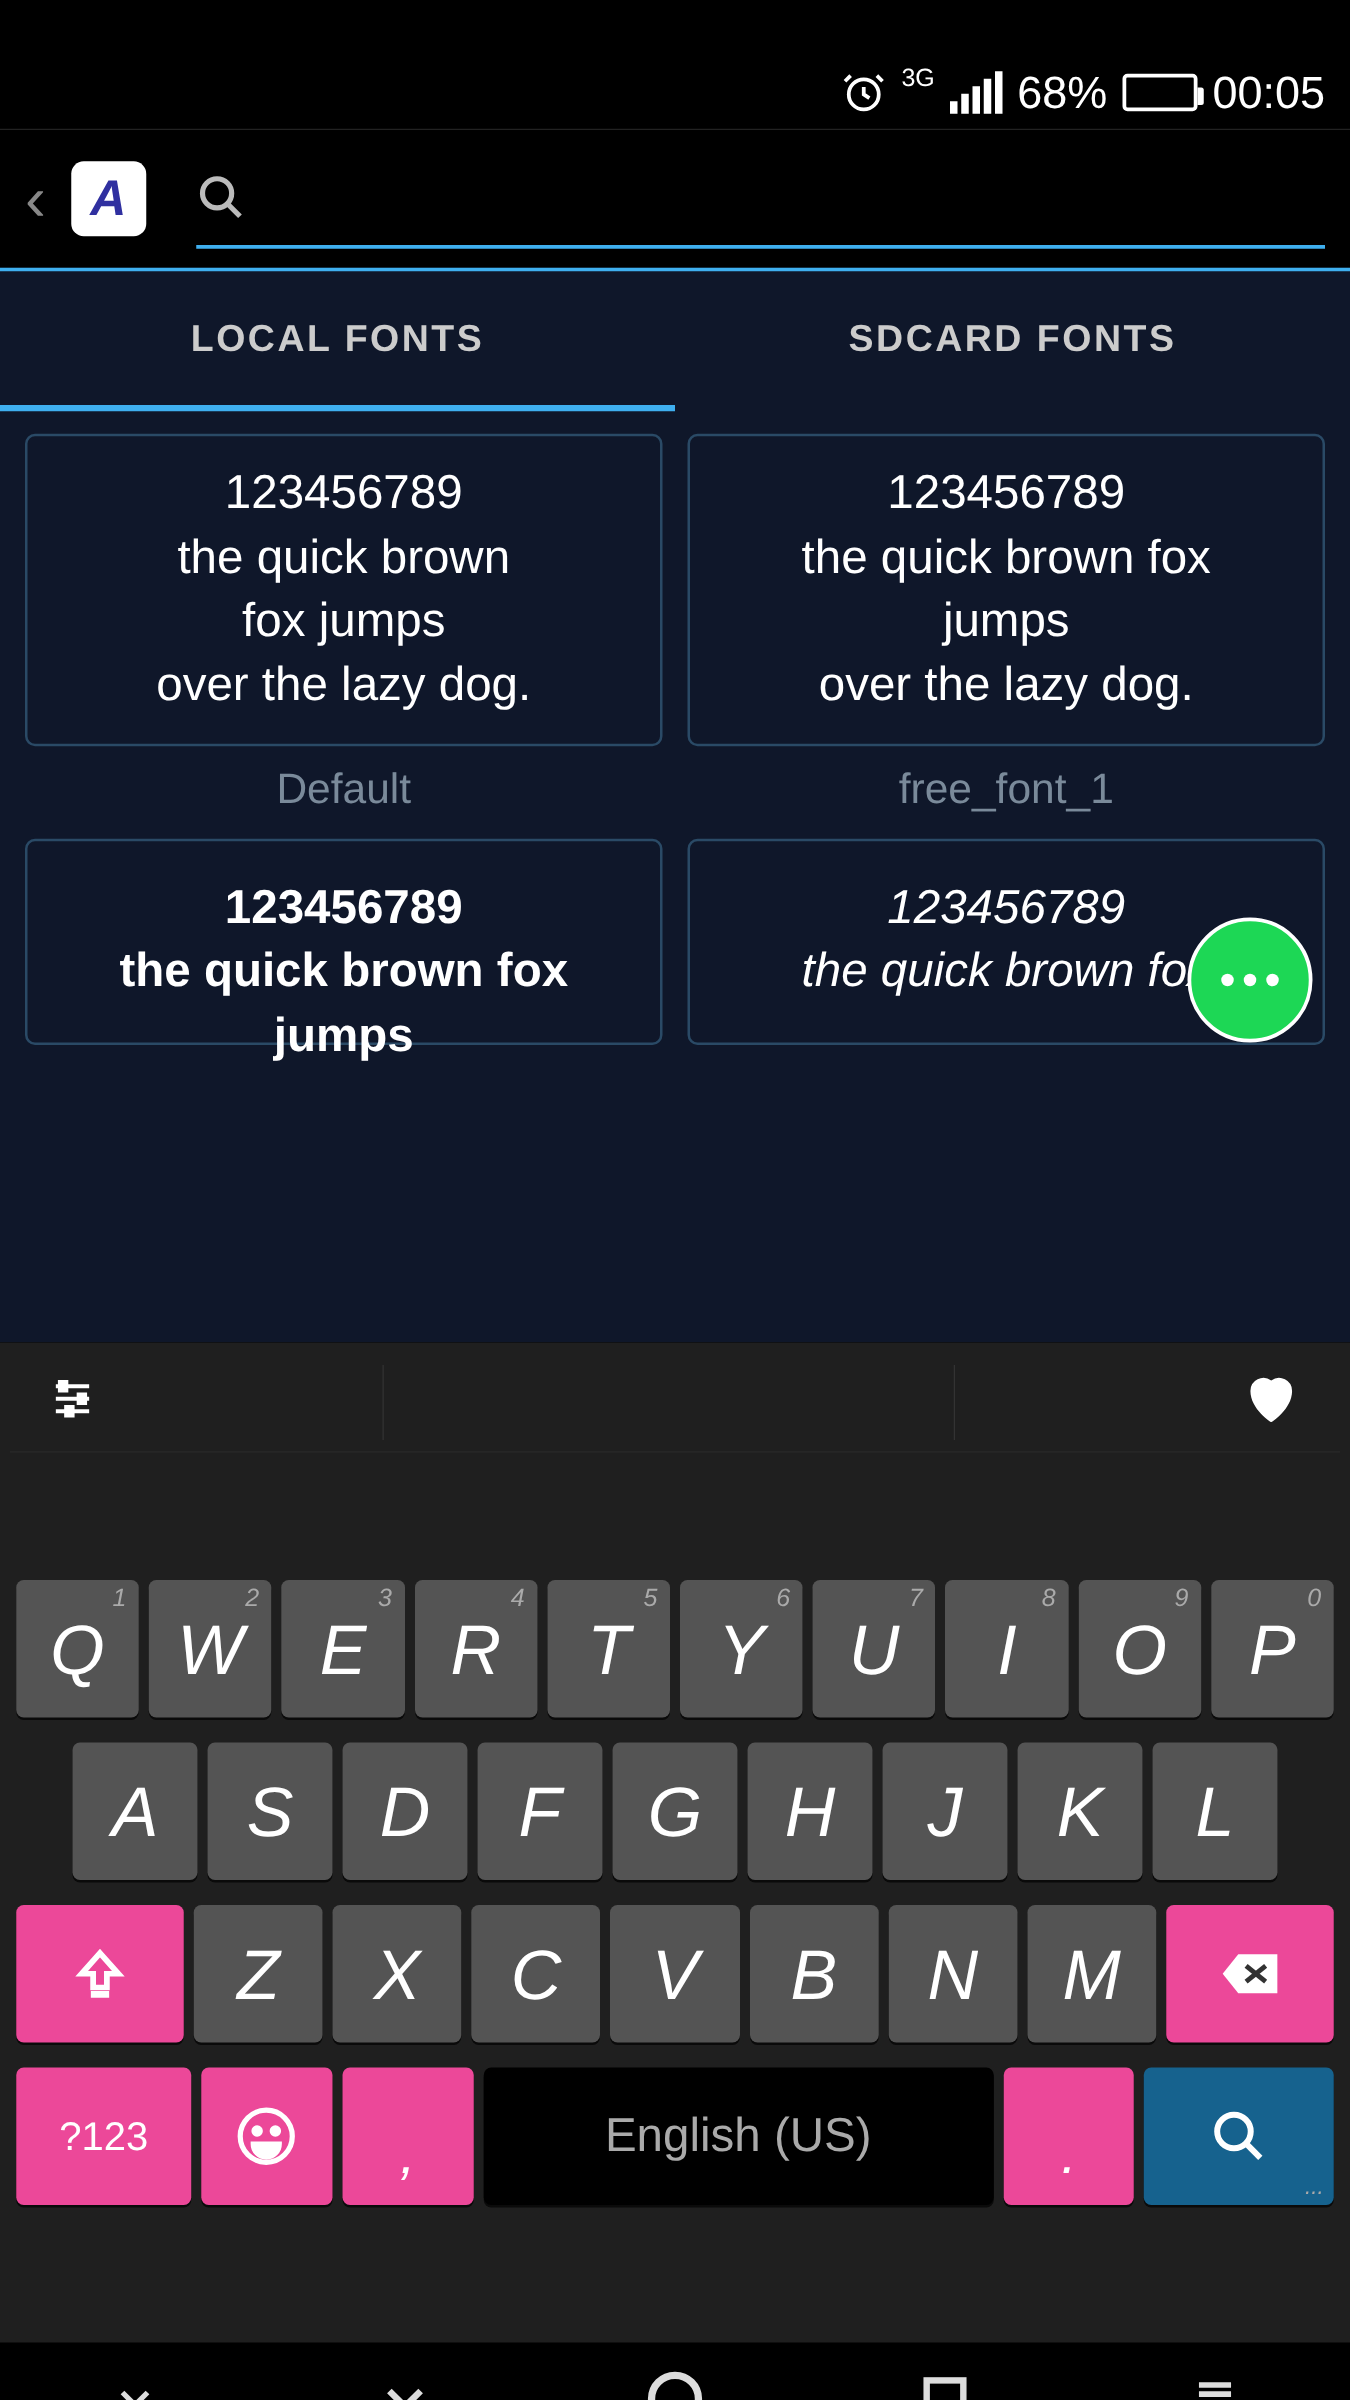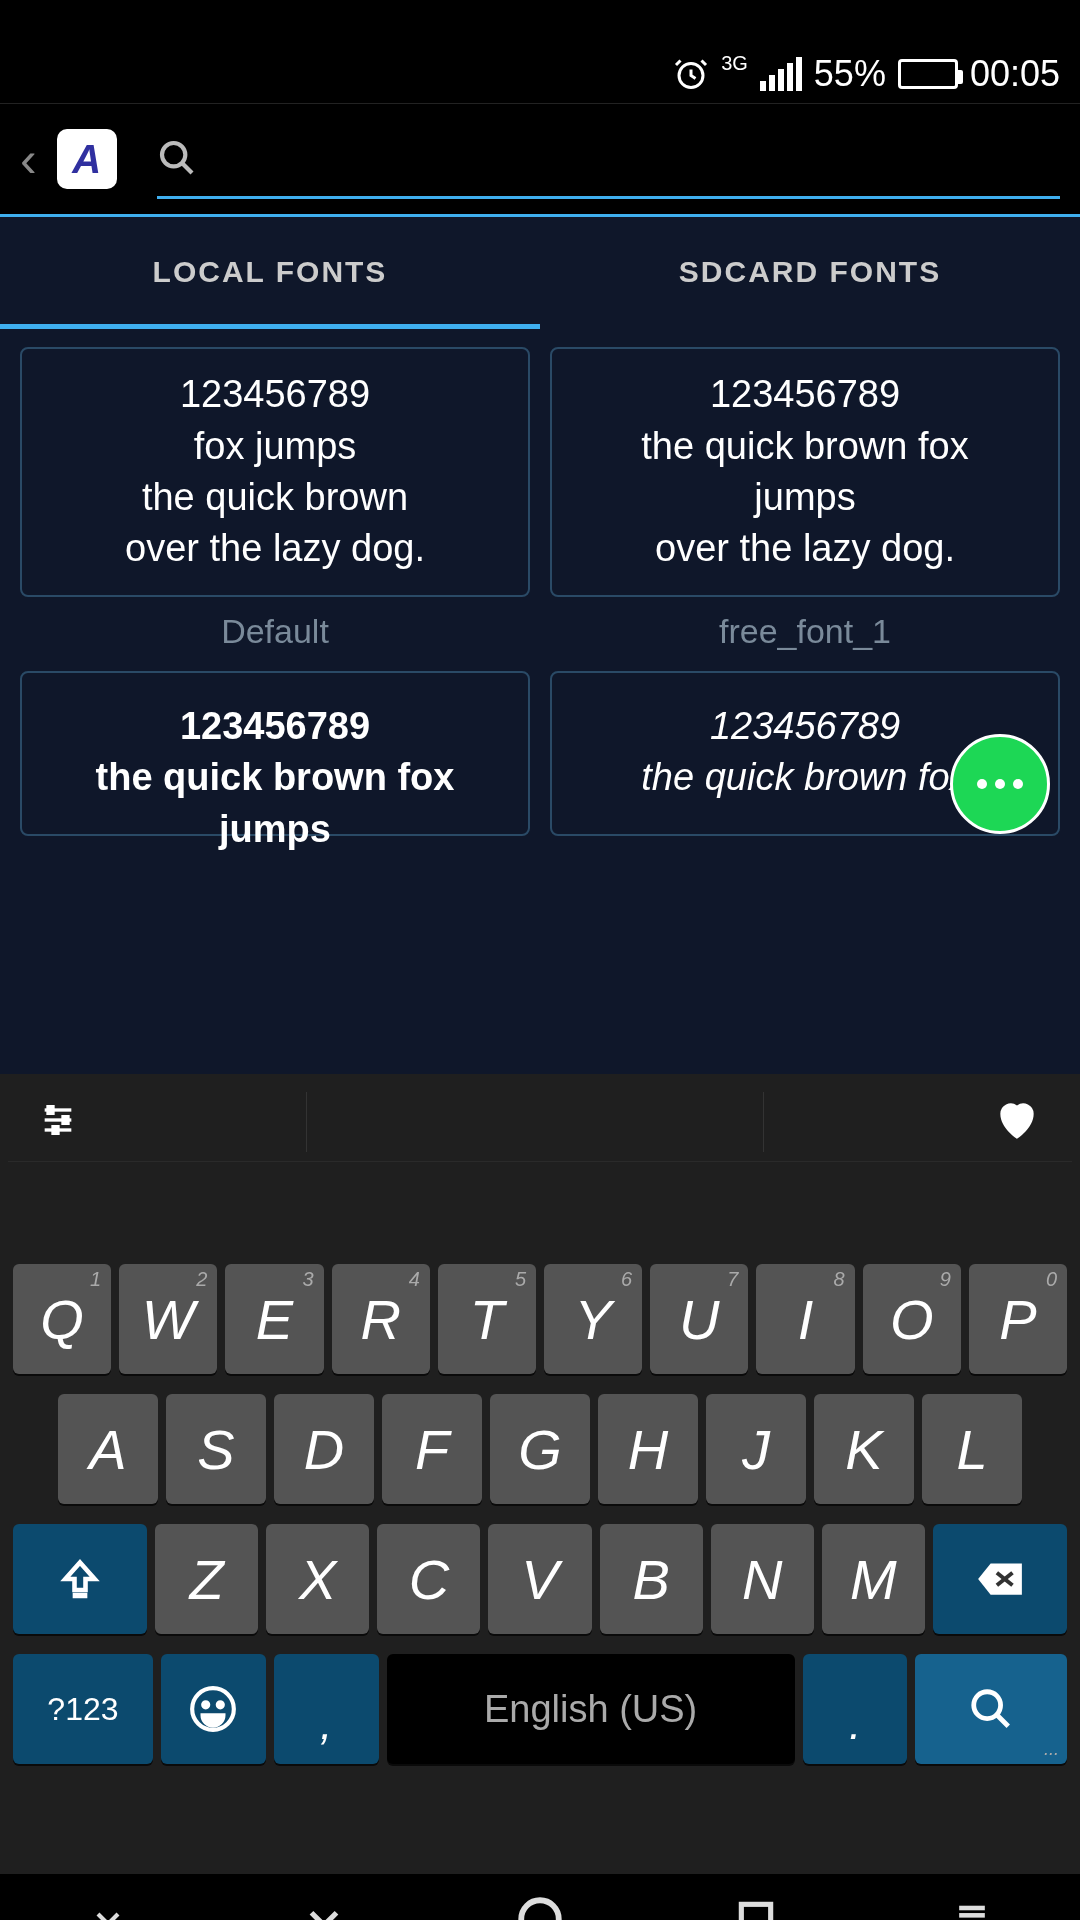--- a/index.html
+++ b/index.html
@@ -44,21 +44,21 @@
   .keyboard { background: #1f1f1f; height: 800px; display: flex; flex-direction: column; padding: 8px; }
   .kb-toolbar { height: 80px; display: flex; align-items: center; justify-content: space-between; padding: 0 30px; border-bottom: 1px solid #2a2a2a; }
   .kb-toolbar-center { display: flex; flex: 1; }
   .kb-tool-divider { width: 1px; background:#333; height: 60px; margin: 0 auto; }
   .settings-icon { width: 40px; height: 40px; }
   .heart-icon { width: 50px; height: 50px; }
   .kb-rows { flex: 1; display: flex; flex-direction: column; gap: 20px; padding: 20px 5px; justify-content: center; }
   .kb-row { display: flex; gap: 8px; justify-content: center; }
   .key { background: #545454; border-radius: 6px; height: 110px; flex: 1; display: flex; align-items: center; justify-content: center; font-size: 56px; font-style: italic; font-weight: 300; font-family: 'Gill Sans', sans-serif; color: #fff; position: relative; box-shadow: 0 2px 0 #0a0a0a; }
   .key-hint { position: absolute; top: 4px; right: 10px; font-size: 20px; color: #aaa; font-style: italic; }
-  .key.dark { background: #0c4a6e; }
+  .key.dark { background: #ec4899; }
   .key.action { background: #16628e; }
   .key.space { flex: 3.5; background: #000000; color: #aaa; font-style: normal; font-size: 38px; }
   .key-small { font-size: 32px; font-style: normal; }
   .row-indent { padding: 0 45px; }
   .shift-key, .back-key { flex: 1.3; }
   .dots-corner { position:absolute; bottom:4px; right:8px; font-size:18px; color:#aaa; }
   
   
   .nav-bar { height: 90px; display: flex; align-items: center; justify-content: space-around; }
   .nav-item { width: 60px; height: 60px; display:flex; align-items:center; justify-content:center; }
@@ -79,21 +79,21 @@
         </svg>
     </span>
     <span style="font-size:20px; position:relative; top:-10px;">3G</span>
     <span class="signal-bars">
       <span style="height:10px"></span>
         <span style="height:16px"></span>
         <span style="height:22px"></span>
         <span style="height:28px"></span>
         <span style="height:34px"></span>
     </span>
-    <span>55%</span>
+    <span>68%</span>
     <span class="battery-icon"><span class="battery-fill"></span></span>
     <span>00:05</span>
   </div>
 
   <div class="app-header">
     <span class="back-chevron">‹</span>
     <span class="app-icon">A</span>
     <div class="search-bar">
       <svg class="search-icon-svg" viewBox="0 0 24 24" fill="none" stroke="#bbb" stroke-width="2.5">
           <circle cx="10" cy="10" r="7"></circle>
@@ -105,22 +105,22 @@
   <div class="middle-area">
     <div class="content">
       <div class="tabs">
         <div class="tab active">LOCAL FONTS</div>
         <div class="tab">SDCARD FONTS</div>
       </div>
       <div class="font-grid">
         <div class="font-slot">
           <div class="font-card font-1">
             <div>123456789</div>
+            <div>the quick brown</div>
             <div>fox jumps</div>
-            <div>the quick brown</div>
             <div>over the lazy dog.</div>
           </div>
           <div class="font-label">Default</div>
         </div>
         <div class="font-slot">
           <div class="font-card font-2">
             <div>123456789</div>
             <div>the quick brown fox</div>
             <div>jumps</div>
             <div>over the lazy dog.</div>

